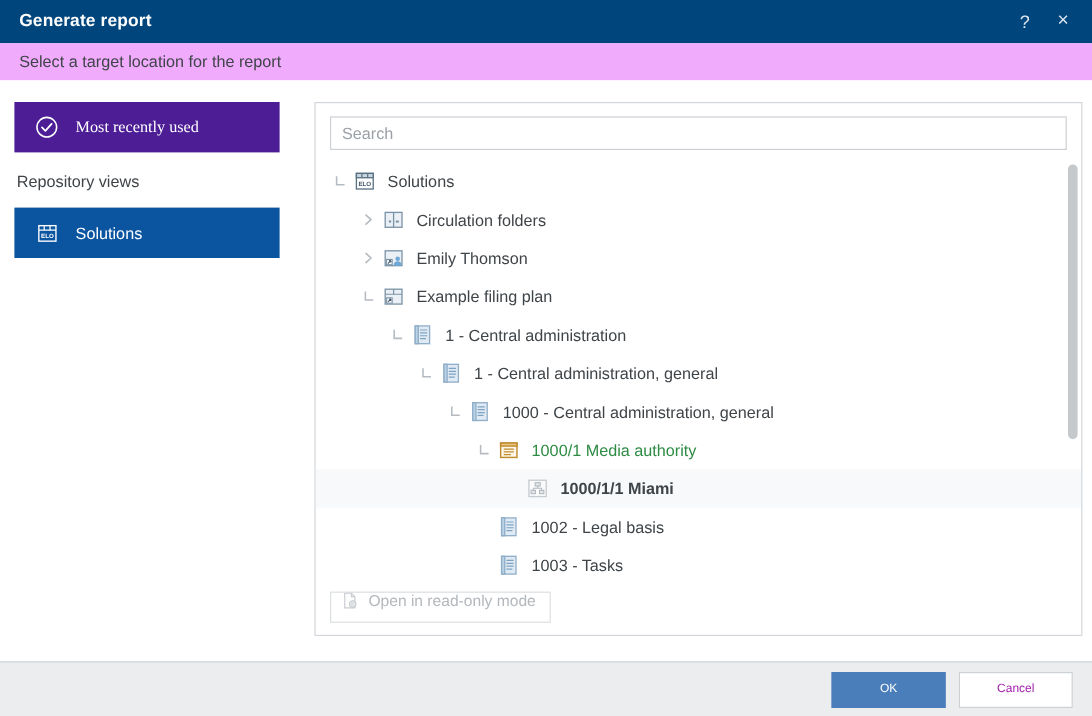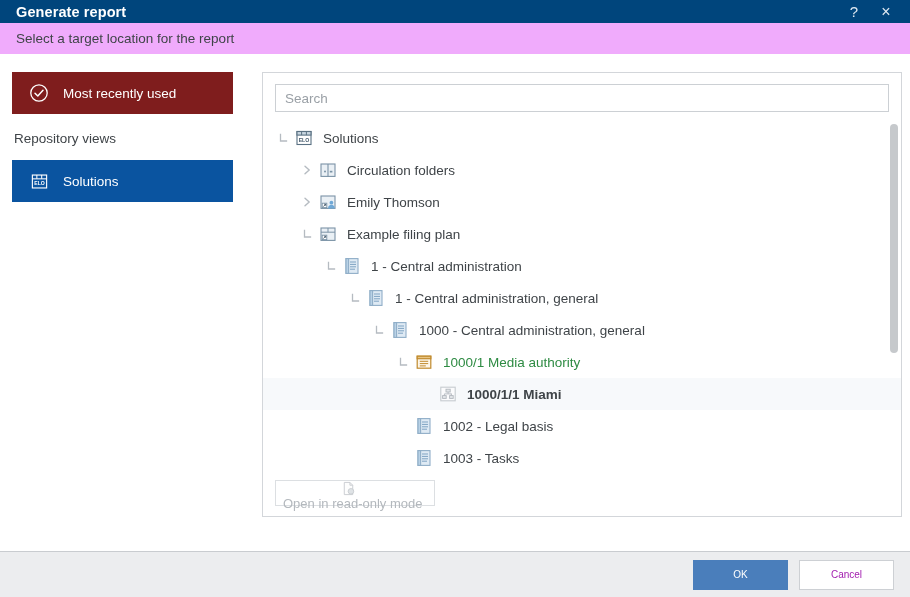--- a/index.html
+++ b/index.html
@@ -19,21 +19,21 @@
     position: relative;
     width: 910px;
     height: 597px;
     background: #ffffff;
     display: flex;
     flex-direction: column;
   }
 
   
   .titlebar {
-    height: 23px;
+    height: 36px;
     background: #00457C;
     display: flex;
     align-items: center;
     flex: 0 0 auto;
     padding: 0 14px 0 16px;
   }
   .titlebar-title {
     color: #ffffff;
     font-size: 14.5px;
     font-weight: bold;
@@ -91,21 +91,22 @@
   .side-item {
     height: 42px;
     display: flex;
     align-items: center;
     padding-left: 16px;
     box-sizing: border-box;
     cursor: pointer;
     margin-bottom: 0;
   }
   .side-item.mru {
-    background: #7f1d1d;
+    background: #4c1d95;
+    font-family: Liberation Serif, serif;
   }
   .side-item.solutions {
     background: #0a54a0;
   }
   .side-item .si-icon {
     width: 22px;
     height: 22px;
     flex: 0 0 auto;
     margin-right: 13px;
     display: flex;
@@ -208,21 +209,20 @@
     display: inline-flex;
     align-items: center;
     height: 26px;
     border: 1px solid #dcdfe2;
     background: #ffffff;
     padding: 0 12px 12px 7px;
     color: #b3b8bd;
     font-size: 13px;
     cursor: default;
     box-sizing: border-box;
-    flex-direction: column;
   }
   .readonly-btn .ro-icon {
     width: 16px;
     height: 16px;
     margin-right: 8px;
     display: flex;
     align-items: center;
     justify-content: center;
   }
 

